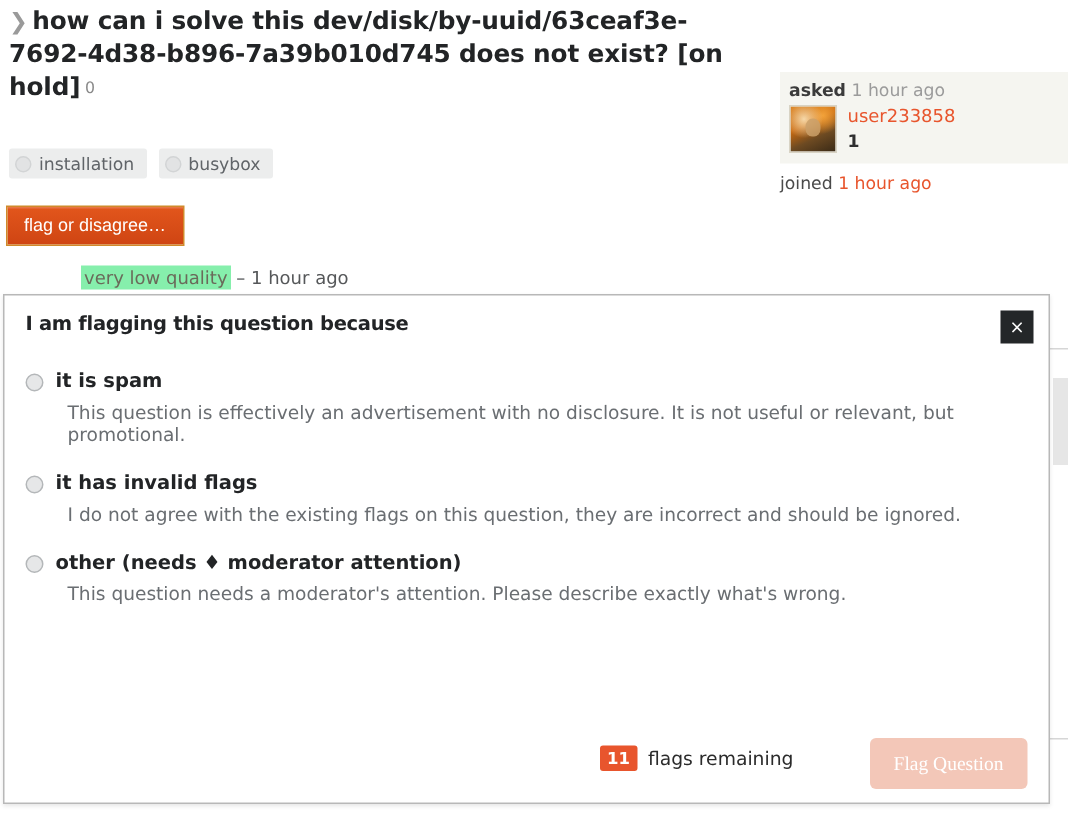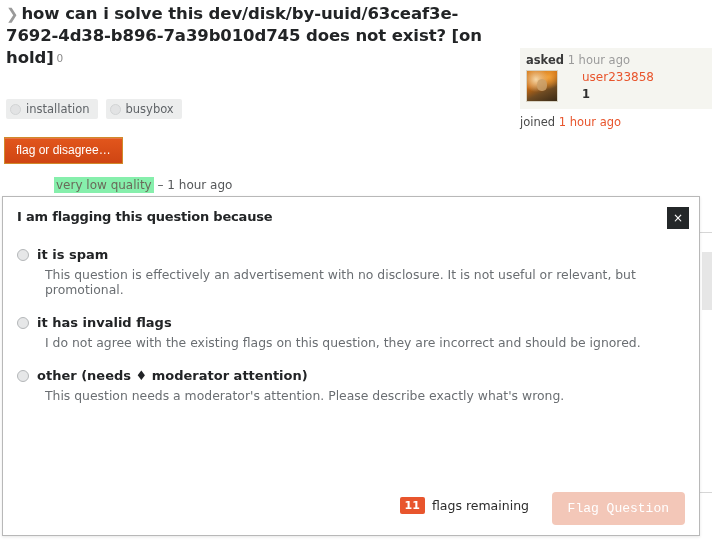--- a/index.html
+++ b/index.html
@@ -88,21 +88,21 @@
     background: #f5f5f0;
     padding: 5px 6px 7px 6px;
   }
   .uc-asked {
     font-size: 11.5px;
     color: #6a6a6a;
     margin-bottom: 3px;
   }
   .uc-asked b { color: #3b3b3b; font-weight: bold; }
   .uc-asked .t { color: #9b9b9b; }
-  .uc-row { display: flex; gap: 24px; align-items: flex-start; }
+  .uc-row { display: flex; gap: 7px; align-items: flex-start; }
   .avatar {
     width: 32px; height: 32px;
     flex: none;
     border: 1px solid #d8d3c4;
     background:
       radial-gradient(circle at 30% 28%, #f6d8a8 0%, rgba(246,216,168,0) 42%),
       radial-gradient(circle at 72% 20%, #f2a23a 0%, rgba(242,162,58,0) 38%),
       linear-gradient(155deg, #d87a14 0%, #c96a10 38%, #6d4a22 66%, #3a2a16 100%);
     position: relative;
     overflow: hidden;
@@ -282,21 +282,21 @@
   .flag-question-btn {
     position: absolute;
     right: 14px; top: 9px;
     background: #f3c7b8;
     color: #ffffff;
     border: none;
     border-radius: 4px;
     font-size: 13px;
     padding: 9px 16px;
     cursor: default;
-    font-family: Liberation Mono, monospace;
+    font-family: Liberation Serif, serif;
   }
 </style>
 </head>
 <body>
 
 <div id="page">
 
   <div class="bg-layer">
 
     <div class="q-title">

